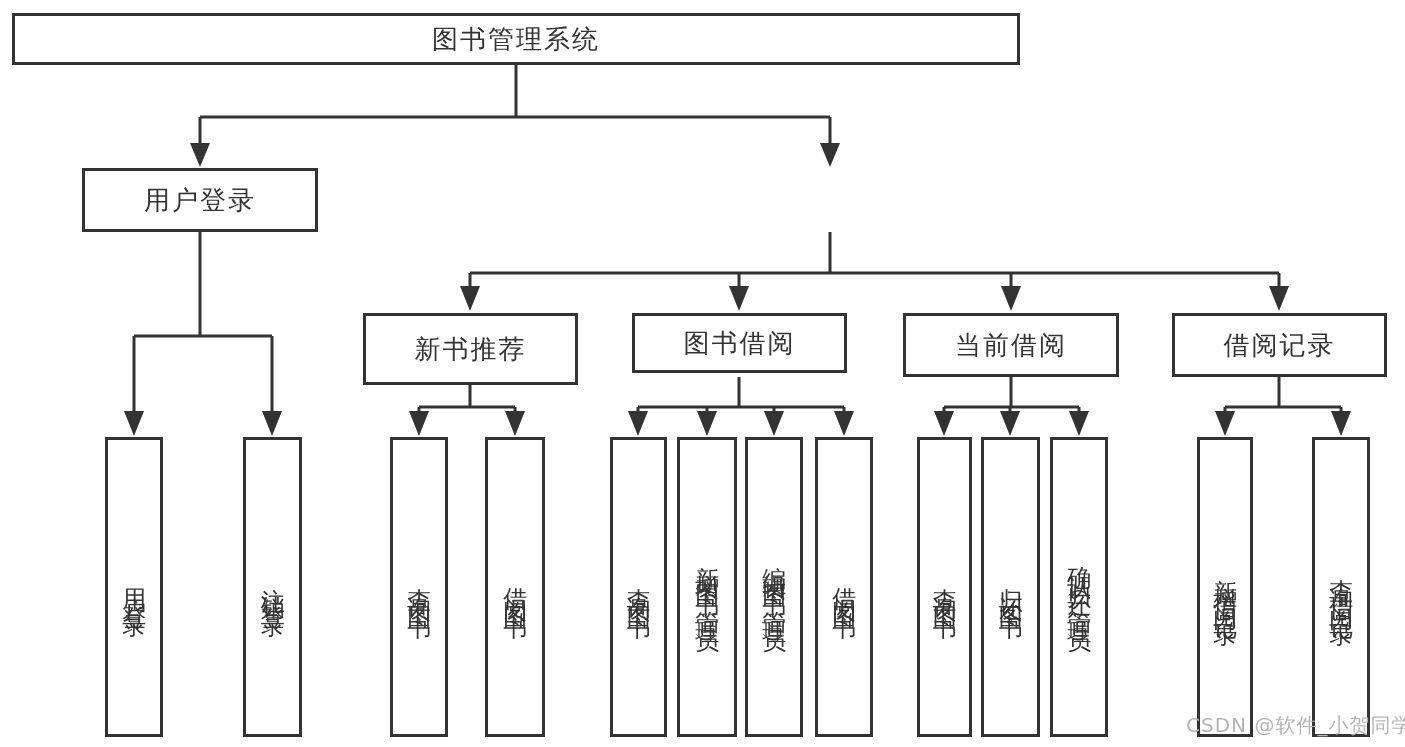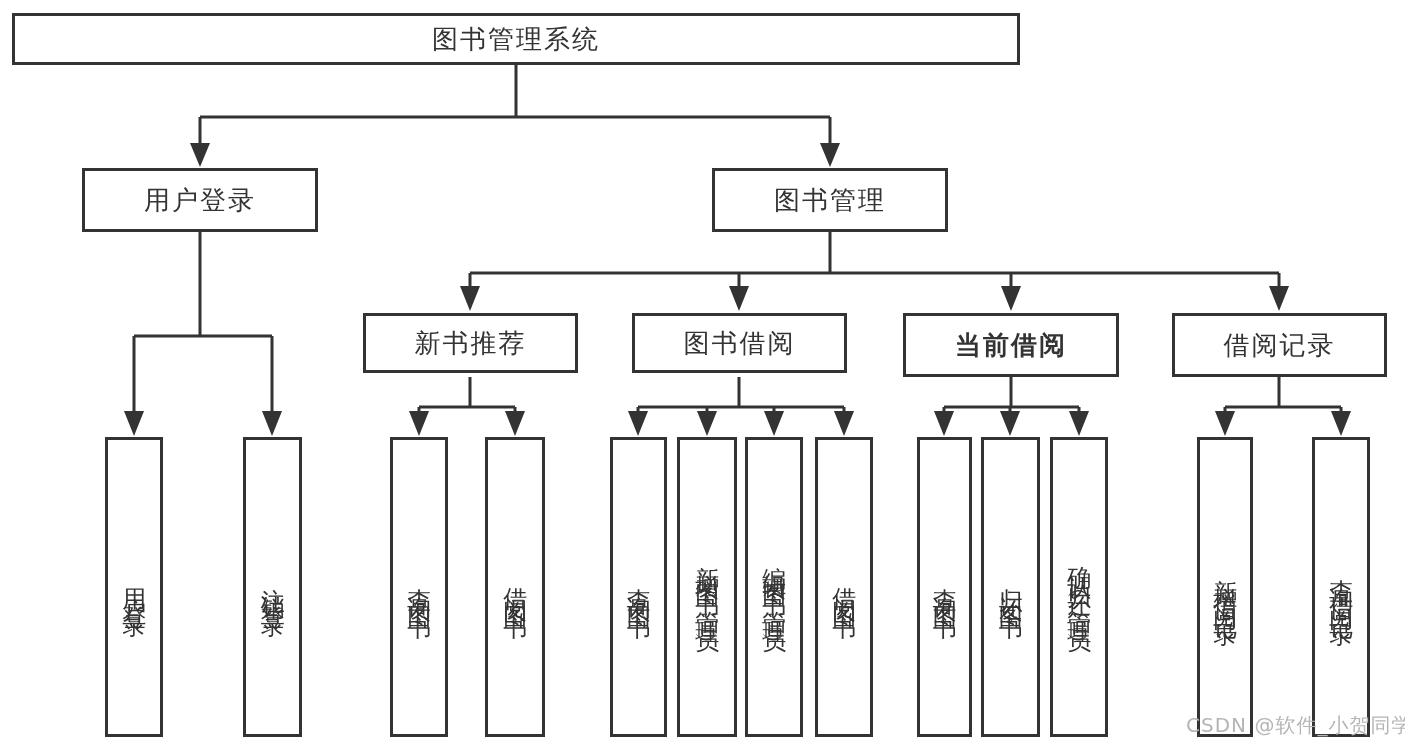--- a/index.html
+++ b/index.html
@@ -89,31 +89,28 @@
     </g>
   </svg>
 
   <div class="node h-node" style="left:12px;top:13px;width:1008px;height:52px;">
     <span>图书管理系统</span>
   </div>
 
   <div class="node h-node" style="left:82px;top:168px;width:236px;height:64px;">
     <span>用户登录</span>
   </div>
-  <div class="node h-node" style="left:712px;top:168px;width:236px;height:64px;">
-    <span>图书管理</span>
-  </div>
 
-  <div class="node h-node" style="left:363px;top:313px;width:215px;height:60px;">
+  <div class="node h-node" style="left:363px;top:313px;width:215px;height:72px;">
     <span>新书推荐</span>
   </div>
   <div class="node h-node" style="left:632px;top:313px;width:215px;height:60px;">
     <span>图书借阅</span>
   </div>
-  <div class="node h-node" style="left:903px;top:313px;width:216px;height:64px;font-weight:bold;">
+  <div class="node h-node" style="left:903px;top:313px;width:216px;height:64px;">
     <span>当前借阅</span>
   </div>
   <div class="node h-node" style="left:1172px;top:313px;width:215px;height:64px;">
     <span>借阅记录</span>
   </div>
 
   <div class="node v-node" style="left:105px;top:437px;width:58px;height:300px;">
     <span class="v-label">用户登录</span>
   </div>
   <div class="node v-node" style="left:243px;top:437px;width:59px;height:300px;">

